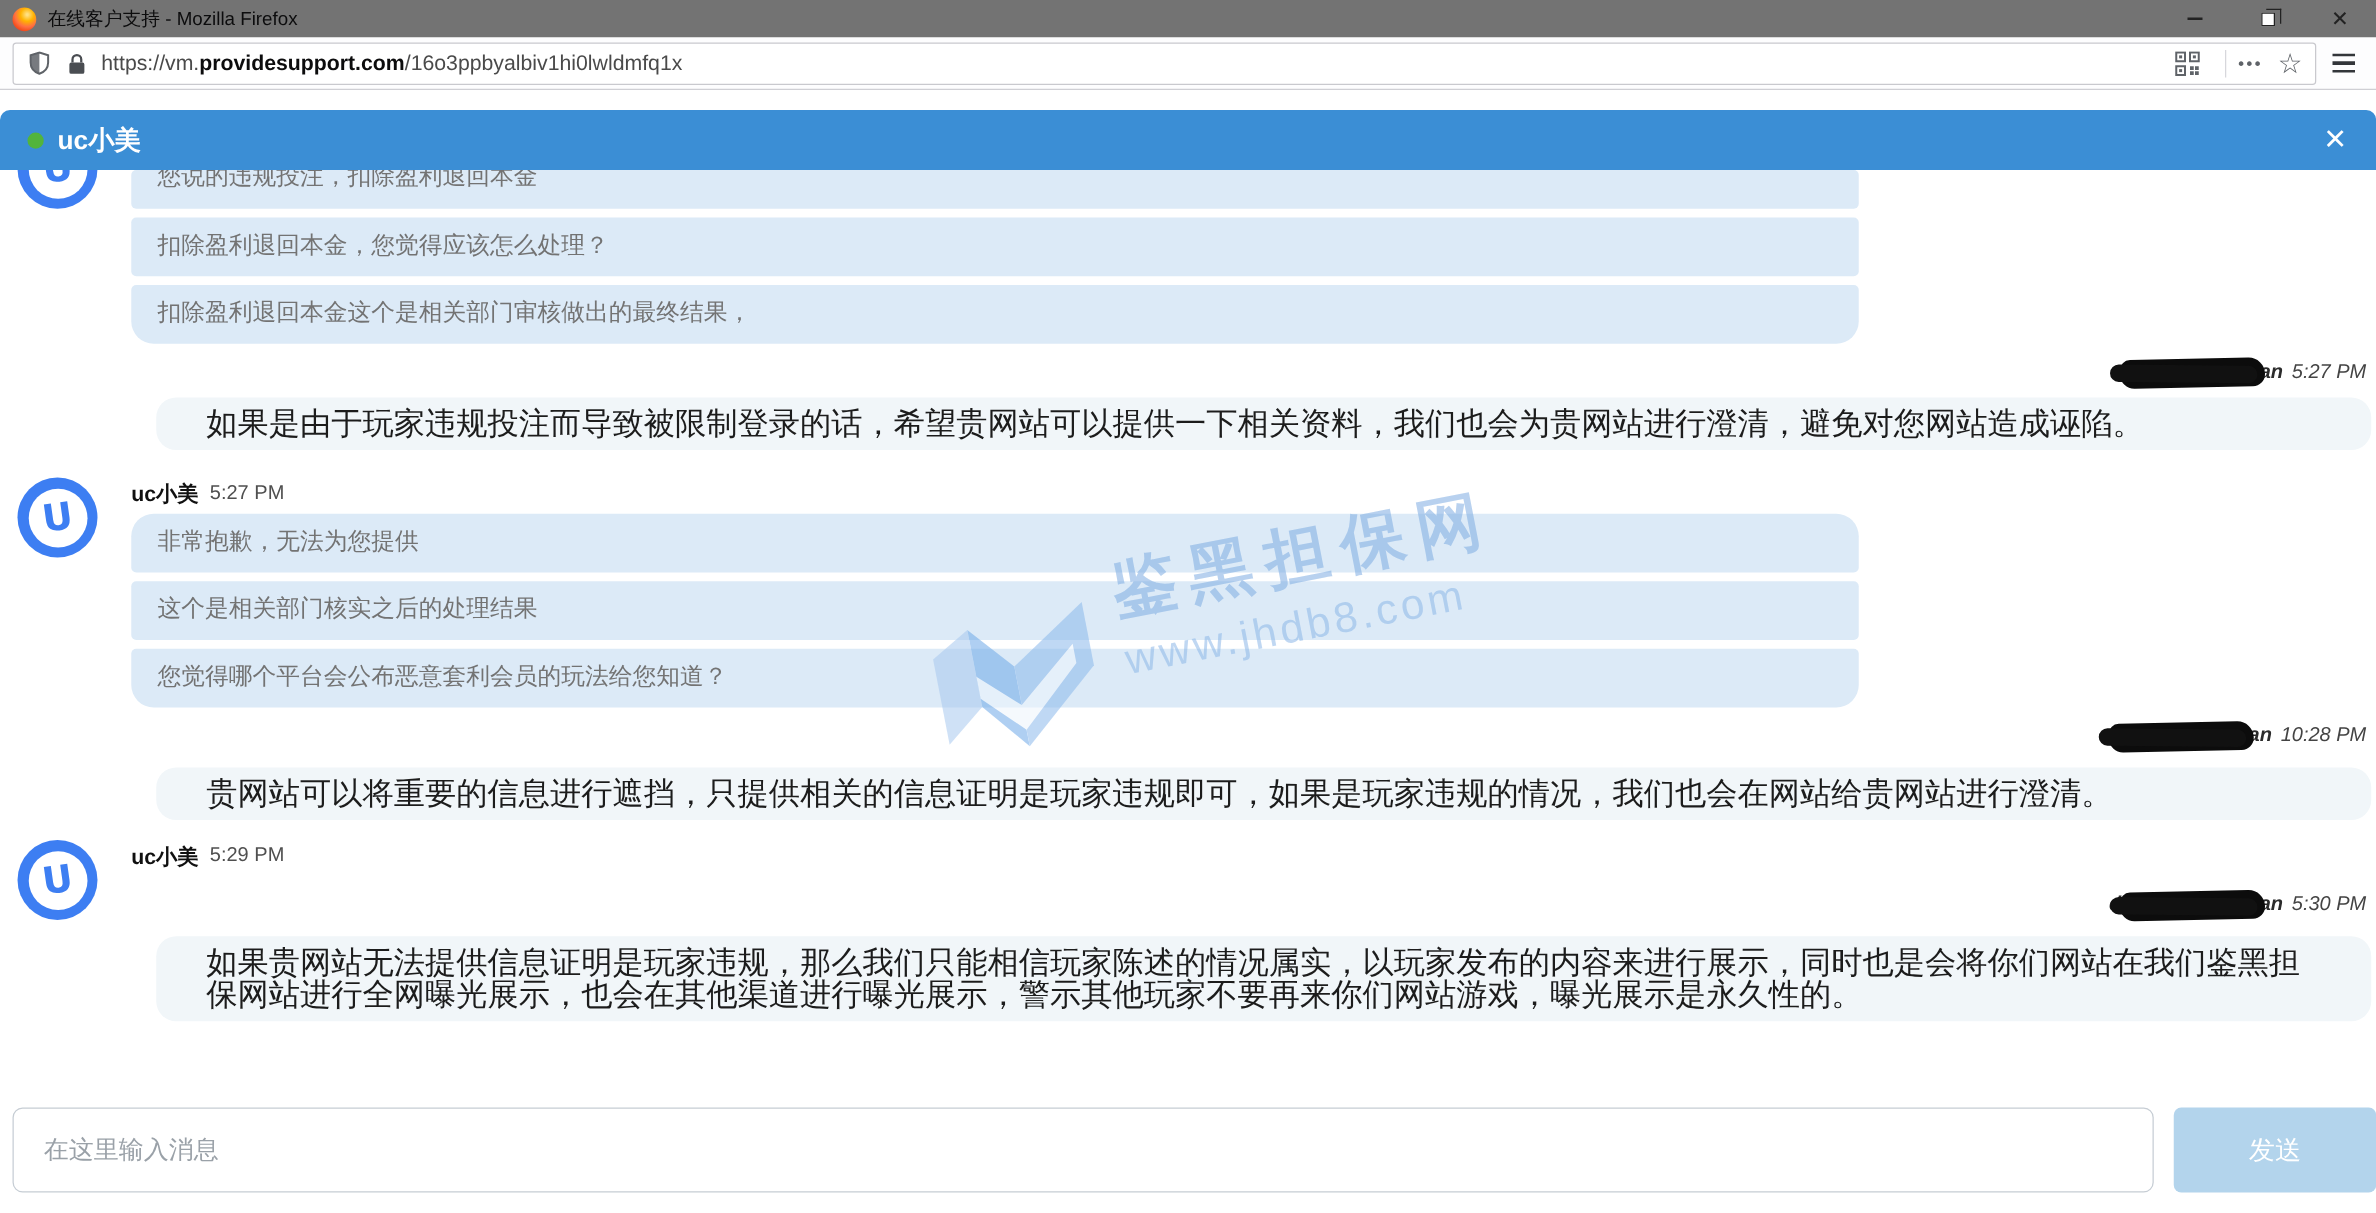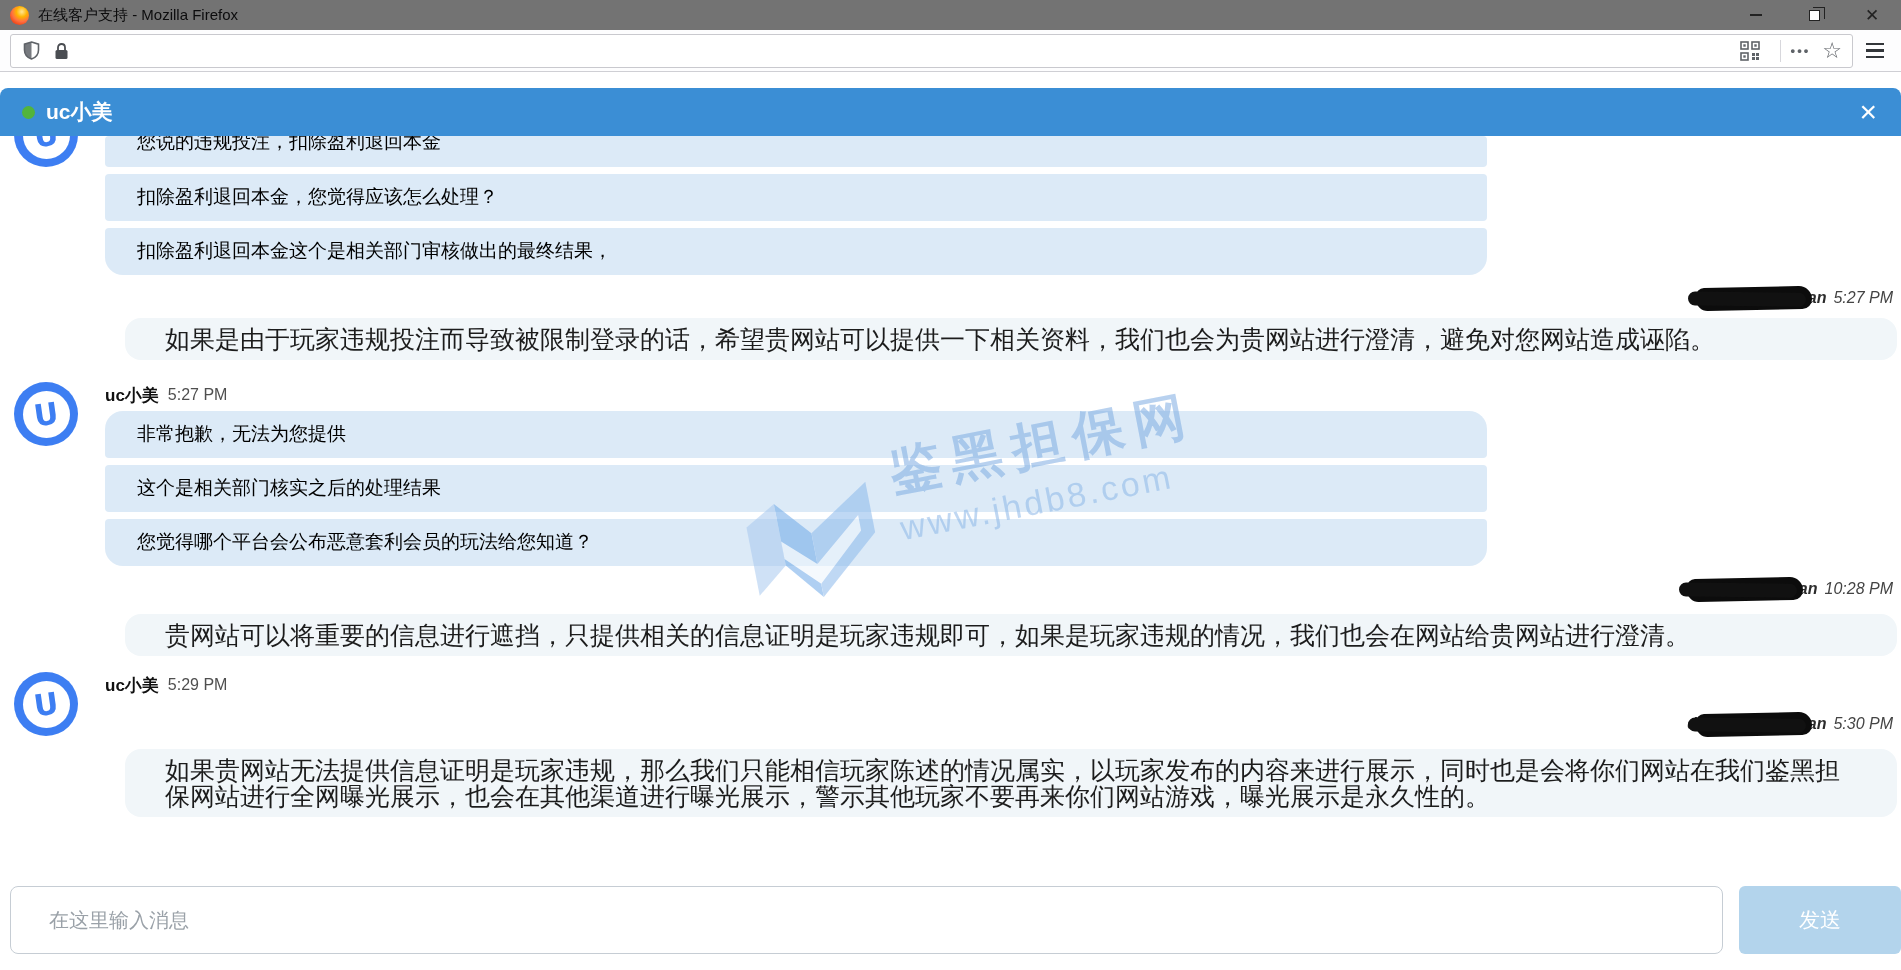--- a/index.html
+++ b/index.html
@@ -45,22 +45,22 @@
     display:flex; align-items:center; justify-content:center; }
   .avatar-inner { width:47px; height:47px; border-radius:50%; background:#fff; display:flex; align-items:center; justify-content:center; }
   .avatar-inner span { color:#3d7ef2; font-size:30px; font-weight:800; font-family:"DejaVu Sans",sans-serif; transform:rotate(-8deg); }
   .agent-group.tail .avatar { top:-33px; z-index:1; }
   .agent-group.named .avatar { top:-2px; }
   .name-row { height:22px; display:flex; align-items:center; margin-bottom:5px; }
   .agent-name { font-size:17px; font-weight:700; color:#101010; margin-right:9px; }
   .msg-time { font-size:16px; color:#4f4f4f; }
 
   .stack { margin-right:414px; }
-  .bubble { background:#dceaf7; color:#000000; font-size:19px; line-height:26px;
-    padding:10px 30px 11px 32px; margin-bottom:7px; border-radius:4px; }
+  .bubble { background:#dceaf7; color:#737373; font-size:19px; line-height:26px;
+    padding:10px 30px 11px 21px; margin-bottom:7px; border-radius:4px; }
   .stack .bubble:first-child { border-top-left-radius:18px; border-top-right-radius:18px; }
   .stack .bubble:last-child { border-bottom-left-radius:18px; border-bottom-right-radius:18px; margin-bottom:0; }
   .agent-group.tail .stack .bubble:first-child { border-top-left-radius:4px; border-top-right-radius:4px; }
   .bubble.clipped { height:31px; padding-top:0; padding-bottom:0; overflow:hidden; }
   .bubble.clipped .btxt { display:block; margin-top:-7px; }
 
   .meta-row { display:flex; align-items:center; justify-content:flex-end; padding-right:8px; height:26px;font-style:italic; }
   .peek-pre { font-size:16px; font-weight:700; color:#2b2b2b; position:relative; z-index:0; margin-right:-44px; }
   .redact-blob { position:relative; z-index:1; display:inline-block; width:116px; height:23px; background:#0c0c0c;
     border-radius:10px 16px 12px 14px; transform:rotate(-1.2deg); }
@@ -75,21 +75,21 @@
   
   .watermark { position:absolute; left:742px; top:350px; z-index:15; pointer-events:none;
     display:flex; align-items:flex-start; transform:rotate(-11deg); opacity:0.55; }
   .wm-logo { width:140px; height:112px; margin-top:36px; flex:0 0 auto; }
   .wm-texts { margin-left:14px; }
   .wm-line1 { font-size:52px; font-weight:700; color:#7fade2; letter-spacing:10px; white-space:nowrap; }
   .wm-line2 { font-size:34px; color:#8db8e8; letter-spacing:3px; margin-top:2px; }
 
   
   .composer { position:absolute; left:10px; right:0; top:813px; height:68px; display:flex; z-index:20; }
-  .msg-input { flex:1; height:68px; border:1px solid #c6cdd4; border-radius:8px; padding:0 38px;
+  .msg-input { flex:1; height:68px; border:1px solid #c6cdd4; border-radius:8px; padding:0 24px;
     font-size:20px; color:#333; outline:none; font-family:inherit; background:#fff; margin-right:16px; }
   .msg-input::placeholder { color:#9aa1a8; }
   .send-btn { width:162px; height:68px; background:#b3d4ec; border:none; border-radius:6px;
     color:#fff; font-size:21px; cursor:pointer; font-family:inherit; }
 </style>
 </head>
 <body>
 
 <div class="titlebar">
   <div class="ff-icon"></div>
@@ -114,20 +114,21 @@
           <path d="M8.5 1 L15.5 3.2 V9 C15.5 13.5 12.5 16.6 8.5 18 C4.5 16.6 1.5 13.5 1.5 9 V3.2 Z" fill="none" stroke="#5f6368" stroke-width="1.6"></path>
           <path d="M8.5 1 L8.5 18 C4.5 16.6 1.5 13.5 1.5 9 V3.2 Z" fill="#5f6368" opacity="0.85"></path>
         </svg>
     </span>
     <span class="uf-icon">
       <svg width="15" height="18" viewBox="0 0 15 18">
           <rect x="1.5" y="8" width="12" height="9" rx="1.5" fill="#4a4d52"></rect>
           <path d="M4 8 V5.5 C4 3.5 5.5 2 7.5 2 C9.5 2 11 3.5 11 5.5 V8" fill="none" stroke="#4a4d52" stroke-width="1.8"></path>
         </svg>
     </span>
+    <span class="url-text"><span>https://vm.</span><b>providesupport.com</b><span>/16o3ppbyalbiv1hi0lwldmfq1x</span></span>
     <span class="uf-right">
       <span class="uf-icon">
         <svg width="20" height="20" viewBox="0 0 20 20" fill="#5f6368">
             <rect x="1" y="1" width="7" height="7" fill="none" stroke="#5f6368" stroke-width="1.6"></rect>
             <rect x="3.3" y="3.3" width="2.4" height="2.4"></rect>
             <rect x="12" y="1" width="7" height="7" fill="none" stroke="#5f6368" stroke-width="1.6"></rect>
             <rect x="14.3" y="3.3" width="2.4" height="2.4"></rect>
             <rect x="1" y="12" width="7" height="7" fill="none" stroke="#5f6368" stroke-width="1.6"></rect>
             <rect x="3.3" y="14.3" width="2.4" height="2.4"></rect>
             <rect x="12" y="12" width="3" height="3"></rect>

